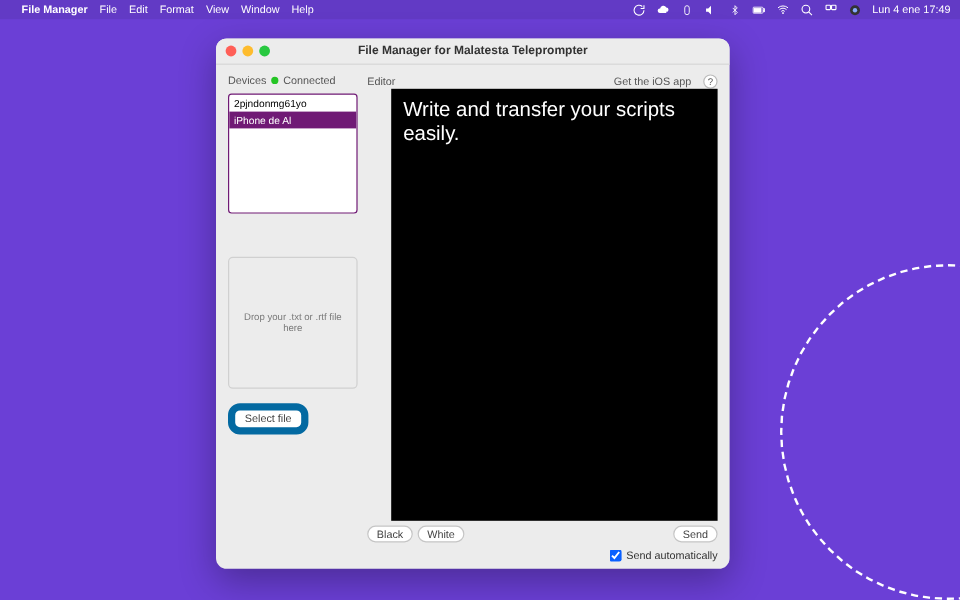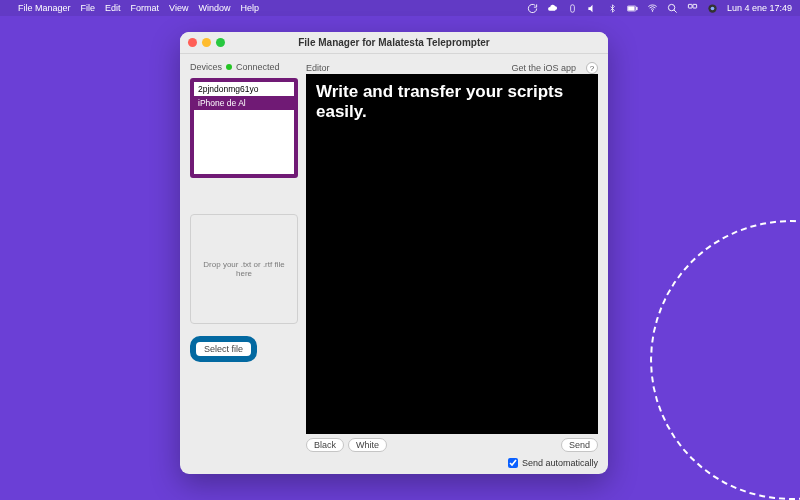--- a/index.html
+++ b/index.html
@@ -1,47 +1,47 @@
 <!DOCTYPE html>
 <html><head>
 <meta charset="utf-8">
 <style>
 * { margin:0; padding:0; box-sizing:border-box; font-family:-apple-system,BlinkMacSystemFont,"Helvetica Neue",sans-serif; }
 body { width:800px; height:500px; background:#6b3fd6; position:relative; overflow:hidden; }
 .menubar { height:16px; background:rgba(0,0,0,0.08); display:flex; align-items:center; padding:0 8px; color:#fff; font-size:9px; justify-content:space-between; }
 .menubar-left { display:flex; align-items:center; gap:10px; }
 .menubar-right { display:flex; align-items:center; gap:9px; }
 .apple-logo { font-size:10px; }
-.mb-app { font-weight:400; }
+.mb-app { font-weight:700; }
 .mb-item { cursor:default; }
 .mb-icon { width:11px; height:11px; display:inline-flex; align-items:center; justify-content:center; }
 .mb-time { font-weight:500; }
 
 .window { position:absolute; left:180px; top:32px; width:428px; height:442px; background:#ececec; border-radius:9px; box-shadow:0 10px 30px rgba(0,0,0,0.3); overflow:hidden; display:flex; flex-direction:column; }
 .titlebar { height:22px; display:flex; align-items:center; position:relative; background:#ececec; border-bottom:1px solid #d6d6d6; }
 .traffic { display:flex; gap:5px; padding-left:8px; }
 .tl { width:9px; height:9px; border-radius:50%; }
 .tl.red{background:#ff5f57}.tl.yellow{background:#febc2e}.tl.green{background:#28c840}
 .titlebar-title { position:absolute; left:0; right:0; text-align:center; font-size:10px; font-weight:600; color:#333; }
 
 .content { flex:1; display:flex; padding:8px 10px 6px 10px; gap:8px; }
 .sidebar { width:108px; display:flex; flex-direction:column; gap:6px; }
 .side-header { display:flex; align-items:center; gap:4px; font-size:9px; color:#555; }
 .dot { width:6px; height:6px; border-radius:50%; background:#25c525; display:inline-block; }
-.device-list { background:#fff; border:4px solid #701a75; border-radius:3px; height:100px; overflow:hidden; }
+.device-list { background:#fff; border:1px solid #701a75; border-radius:3px; height:100px; overflow:hidden; }
 .device-item { font-size:8.5px; padding:2px 4px; white-space:nowrap; overflow:hidden; text-overflow:ellipsis; }
 .device-item.selected { background:#701a75; color:#fff; }
 .dropzone { border:1px solid #d0d0d0; border-radius:4px; height:110px; display:flex; align-items:center; justify-content:center; text-align:center; font-size:8px; color:#7a7a7a; padding:4px; margin-top:30px; }
 .select-btn { margin-top:6px; font-size:9px; padding:2px 8px; border:6px solid #0369a1; border-radius:10px; background:#fff; color:#444; align-self:flex-start; cursor:pointer; }
 
 .main { flex:1; display:flex; flex-direction:column; }
 .main-header { display:flex; align-items:center; justify-content:space-between; font-size:9px; color:#555; margin-bottom:0; }
 .main-header-right { display:flex; align-items:center; gap:10px; }
 .help-btn { width:12px; height:12px; border:1px solid #bbb; border-radius:50%; font-size:8px; display:flex; align-items:center; justify-content:center; color:#555; background:#fff; }
-.editor { flex:1; background:#000; color:#fff; font-weight:700; font-size:17px; padding:8px 10px; line-height:1.2; overflow:hidden; font-family:Helvetica,Arial,sans-serif; }
+.editor { flex:1; background:#000; color:#fff; font-weight:400; font-size:17px; padding:8px 10px; line-height:1.2; overflow:hidden; font-family:Helvetica,Arial,sans-serif;margin-left:20px; }
 .editor-footer { display:flex; align-items:center; justify-content:space-between; margin-top:4px; }
 .footer-left, .footer-right { display:flex; gap:4px; align-items:center; }
 .pill-btn { font-size:9px; padding:1px 7px; border:1px solid #c5c5c5; border-radius:9px; background:#fff; color:#444; cursor:pointer; }
 .auto-row { display:flex; justify-content:flex-end; align-items:center; padding:0 10px 6px 0; font-size:9px; color:#333; gap:4px; }
 .auto-row input { accent-color:#0a60ff; width:10px; height:10px; }
 
 .dashed-circle { position:absolute; right:-130px; top:220px; width:280px; height:280px; border:2px dashed #fff; border-radius:50%; }
 </style>
 </head>
 <body>

